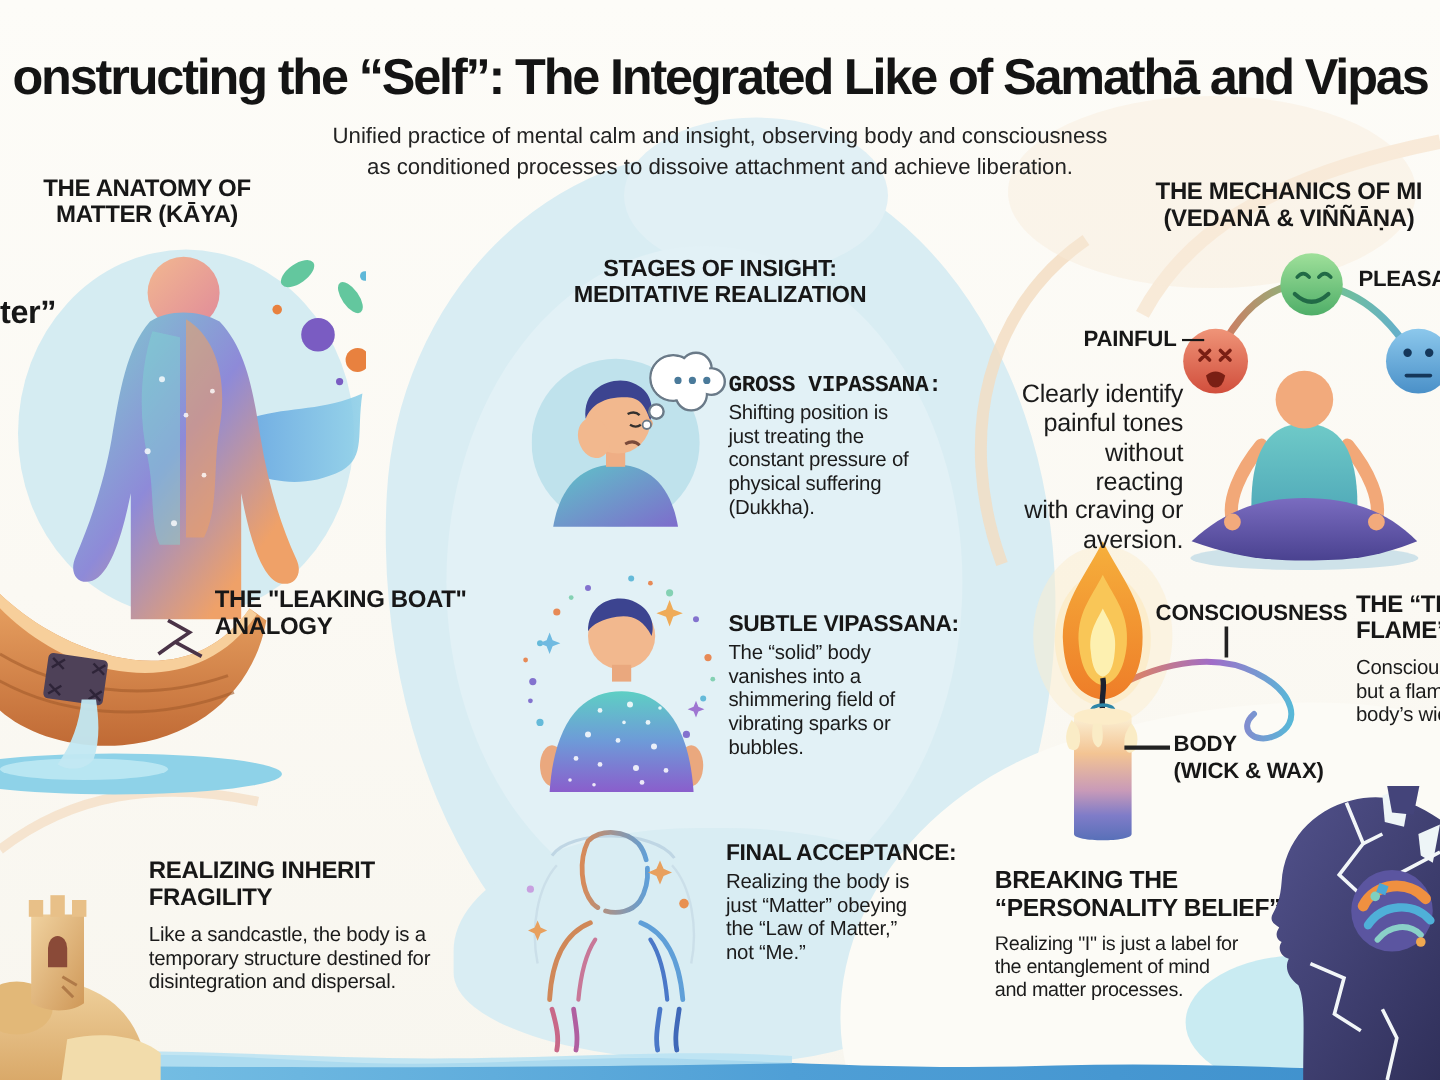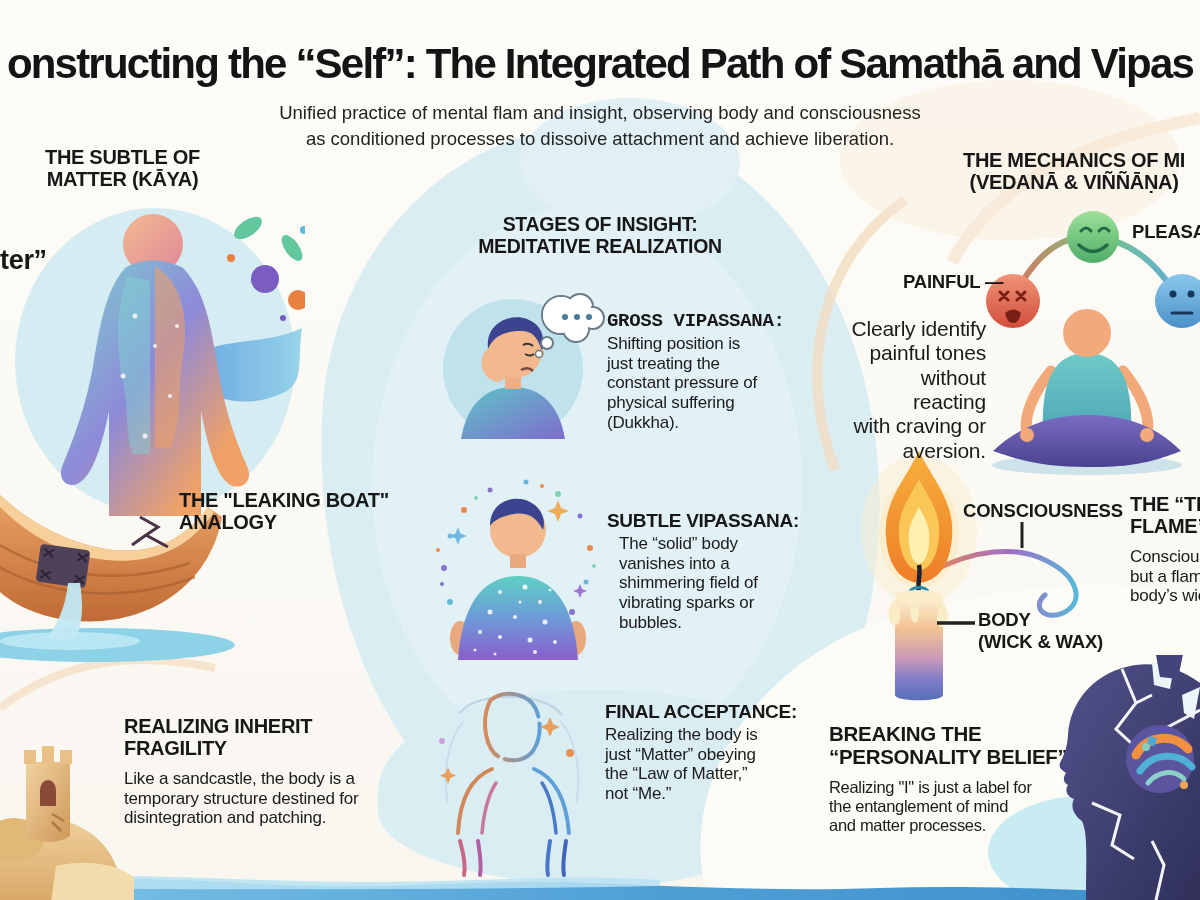--- a/index.html
+++ b/index.html
@@ -56,25 +56,25 @@
       <linearGradient id="gWave" x1="0" y1="0" x2="1" y2="0">
         <stop offset="0" stop-color="#7cc4e6"></stop>
           <stop offset="0.55" stop-color="#4f9fd6"></stop>
         <stop offset="1" stop-color="#3d8fcc"></stop>
       </linearGradient>
     </defs>
     <path d="M0 18 C80 8 160 10 260 16 C380 23 470 12 560 14 C660 17 760 24 880 20 C980 17 1080 22 1200 26 L1200 32 L0 32 Z" fill="url(#gWave)"></path>
     <path d="M0 12 C120 2 240 14 360 14 C480 14 560 6 660 12 L660 18 C460 22 200 22 0 20 Z" fill="#b8e2f2" opacity="0.85"></path>
   </svg>
 
-  <div class="t title">onstructing the “Self”: The Integrated Path of Samathā and Vipas</div>
-  <div class="t subtitle center">Unified practice of mental flam and insight, observing body and consciousness
+  <div class="t title">onstructing the “Self”: The Integrated Like of Samathā and Vipas</div>
+  <div class="t subtitle center">Unified practice of mental calm and insight, observing body and consciousness
 as conditioned processes to dissoive attachment and achieve liberation.</div>
 
-  <div class="t hd sec-h center" style="left:15px;top:146px;width:215px;">THE SUBTLE OF
+  <div class="t hd sec-h center" style="left:15px;top:146px;width:215px;">THE ANATOMY OF
 MATTER (KĀYA)</div>
   <div class="t hd" style="left:0;top:245px;font-size:27px;">ter”</div>
 
   <svg class="illu" style="left:5px;top:196px;" width="300" height="325" viewBox="0 0 300 325">
     <defs>
       <linearGradient id="gBody" x1="0" y1="0" x2="1" y2="1">
         <stop offset="0" stop-color="#7cd4ce"></stop>
           <stop offset="0.45" stop-color="#8e8ad8"></stop>
         <stop offset="0.8" stop-color="#efa168"></stop>
       </linearGradient>
@@ -131,21 +131,21 @@
     <path d="M78 128 C76 148 70 165 58 182 C68 188 82 186 88 178 C94 160 92 142 90 128 Z" fill="#c2e8f2" opacity="0.95"></path>
   </svg>
 
   <div class="t hd sec-h" style="left:179px;top:489px;">THE "LEAKING BOAT"
 ANALOGY</div>
 
   <div class="t hd sec-h" style="left:124px;top:715px;">REALIZING INHERIT
 FRAGILITY</div>
   <div class="t bd body-17" style="left:124px;top:769px;">Like a sandcastle, the body is a
 temporary structure destined for
-disintegration and patching.</div>
+disintegration and dispersal.</div>
 
   <svg class="illu" style="left:-4px;top:726px;" width="138" height="176" viewBox="0 0 138 176">
     <defs>
       <linearGradient id="gSand" x1="0" y1="0" x2="0" y2="1">
         <stop offset="0" stop-color="#eecf9a"></stop>
           <stop offset="1" stop-color="#d9a868"></stop>
       </linearGradient>
       <linearGradient id="gTow" x1="0" y1="0" x2="1" y2="1">
         <stop offset="0" stop-color="#f0d2a0"></stop>
           <stop offset="1" stop-color="#cf9858"></stop>
@@ -254,21 +254,21 @@
         <circle cx="125" cy="170" r="2"></circle>
       <circle cx="50" cy="160" r="2"></circle>
         <circle cx="90" cy="130" r="1.5"></circle>
         <circle cx="105" cy="180" r="2"></circle>
       <circle cx="65" cy="182" r="1.5"></circle>
         <circle cx="120" cy="118" r="1.5"></circle>
         <circle cx="45" cy="178" r="1.5"></circle>
     </g>
   </svg>
   <div class="t stage-t" style="left:607px;top:510px;">SUBTLE VIPASSANA:</div>
-  <div class="t bd body-17" style="left:607px;top:534px;margin-left:12px;">The “solid” body
+  <div class="t bd body-17" style="left:607px;top:534px;">The “solid” body
 vanishes into a
 shimmering field of
 vibrating sparks or
 bubbles.</div>
 
   <svg class="illu" style="left:430px;top:683px;" width="165" height="195" viewBox="0 0 165 195">
     <defs>
       <linearGradient id="gOut" x1="0" y1="0" x2="1" y2="0">
         <stop offset="0" stop-color="#d88a58"></stop>
           <stop offset="1" stop-color="#5f9fd8"></stop>

